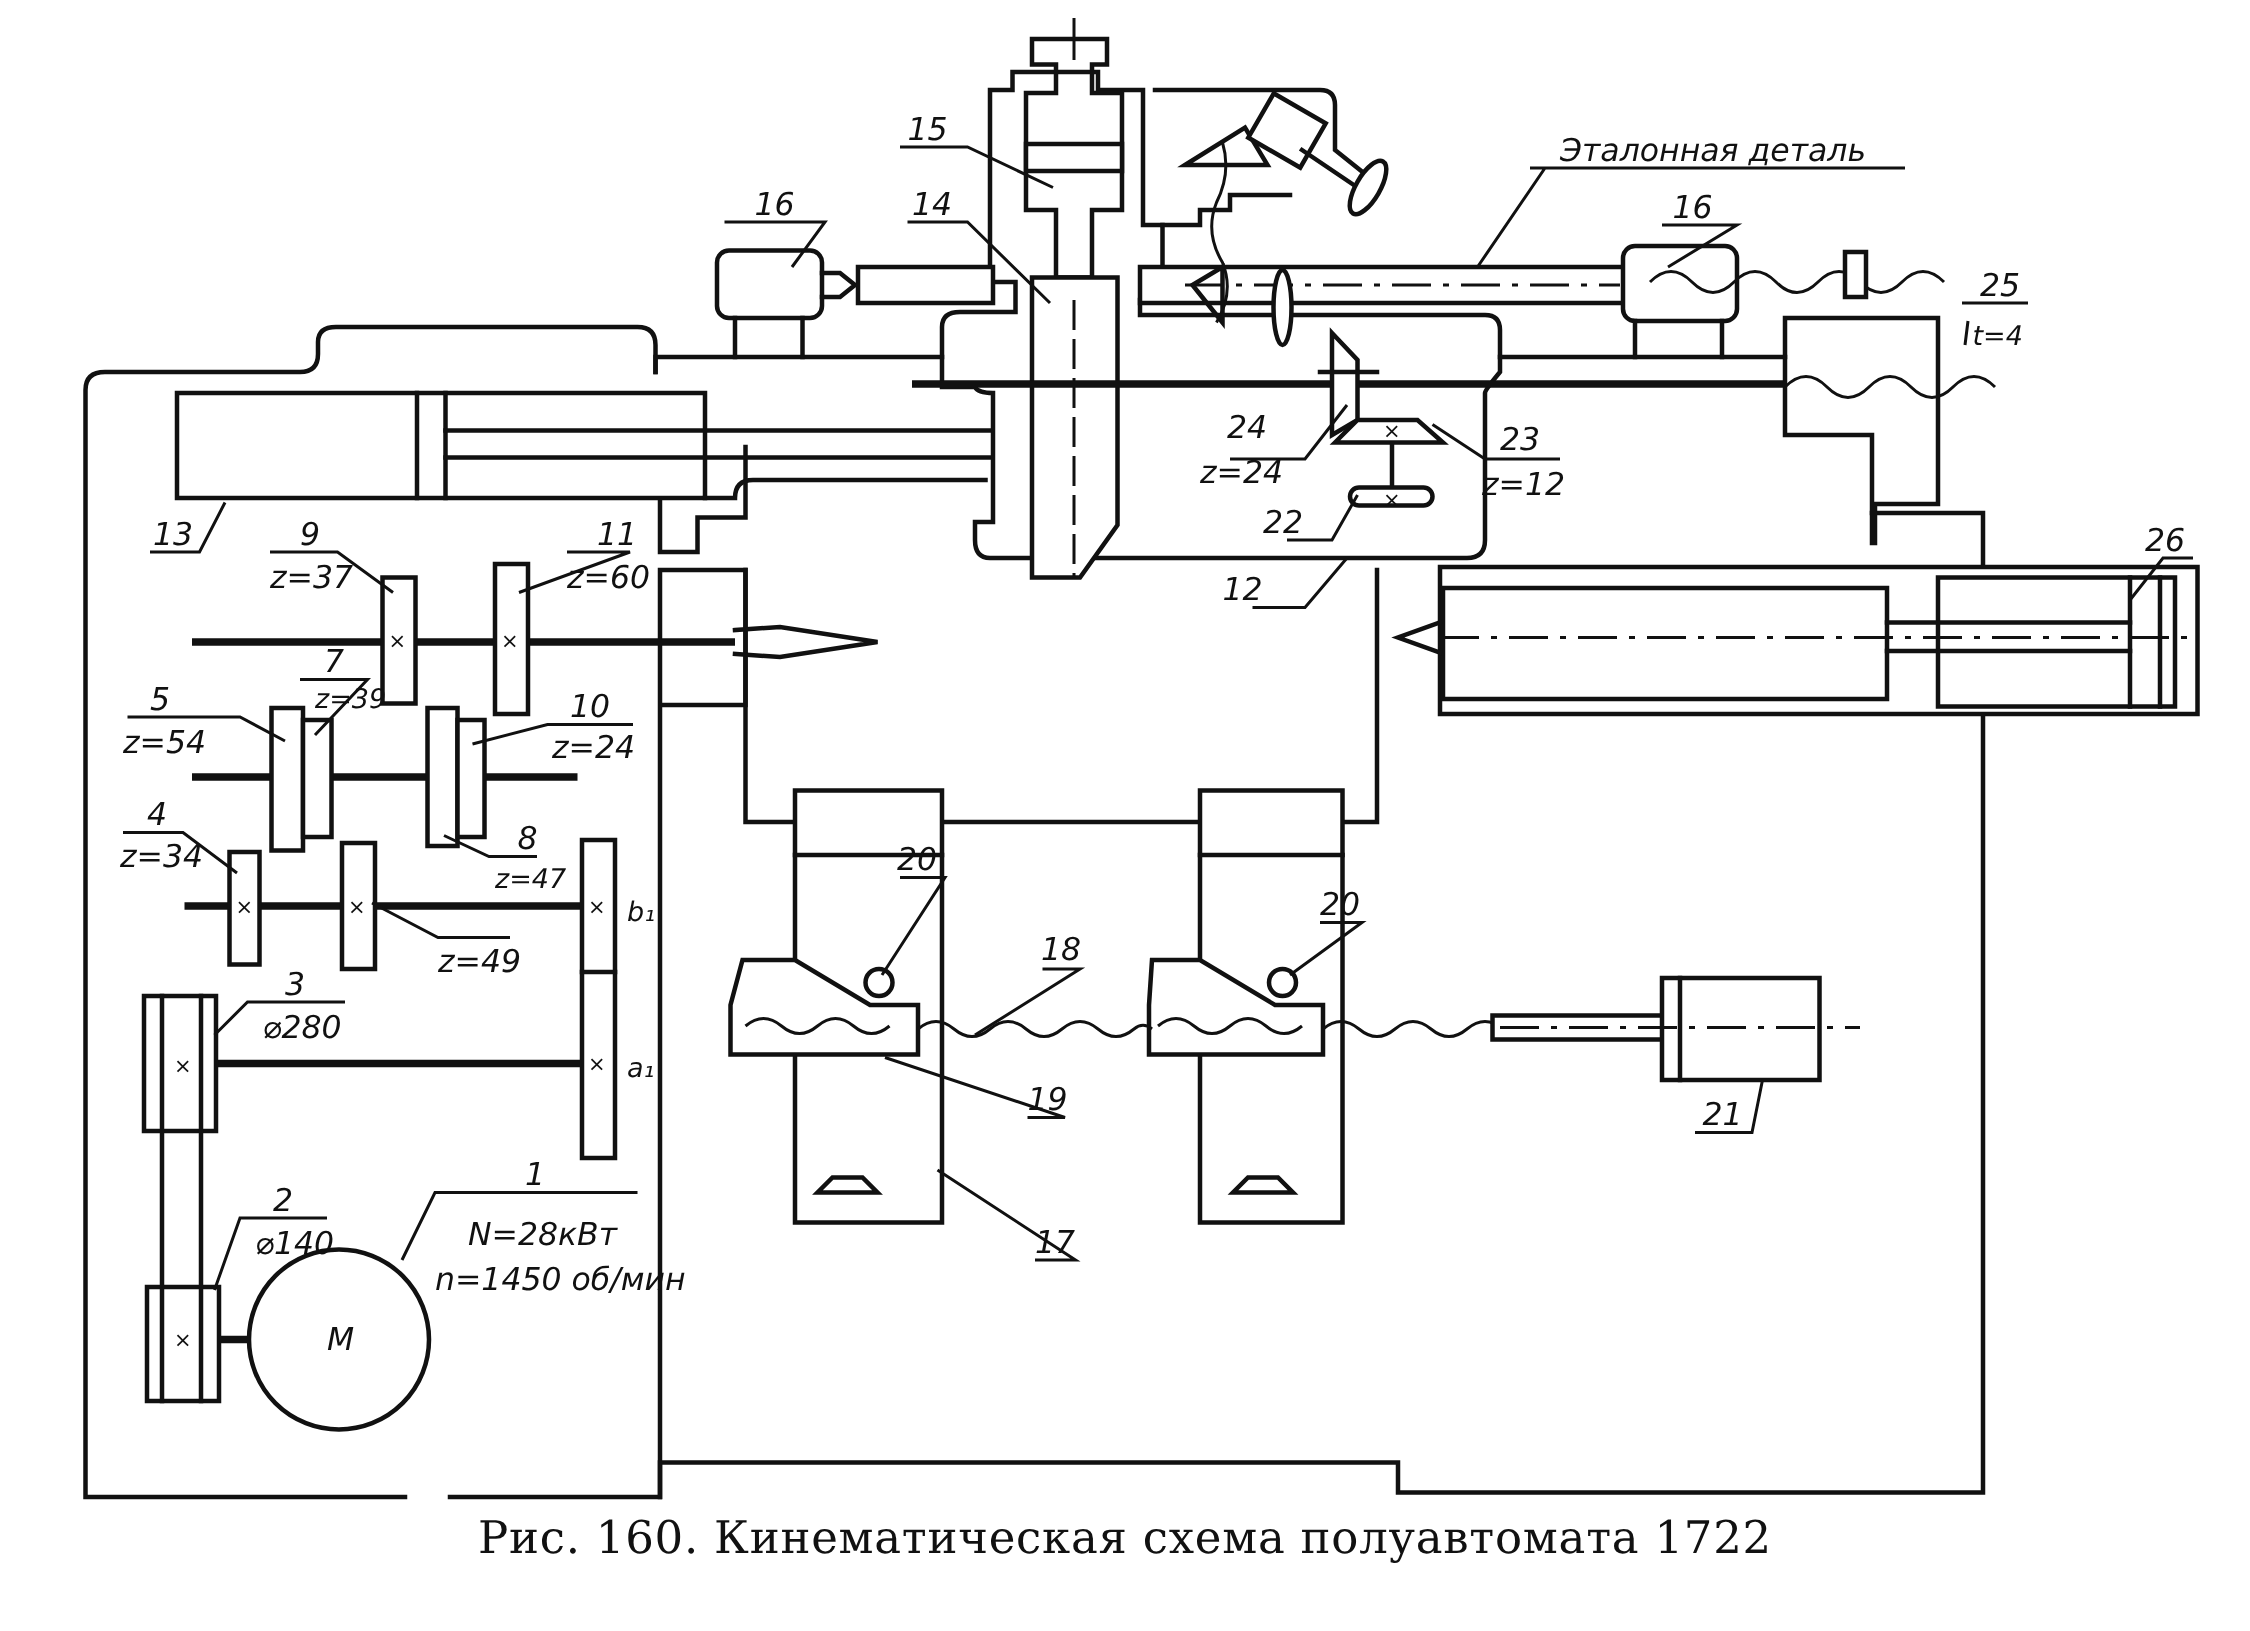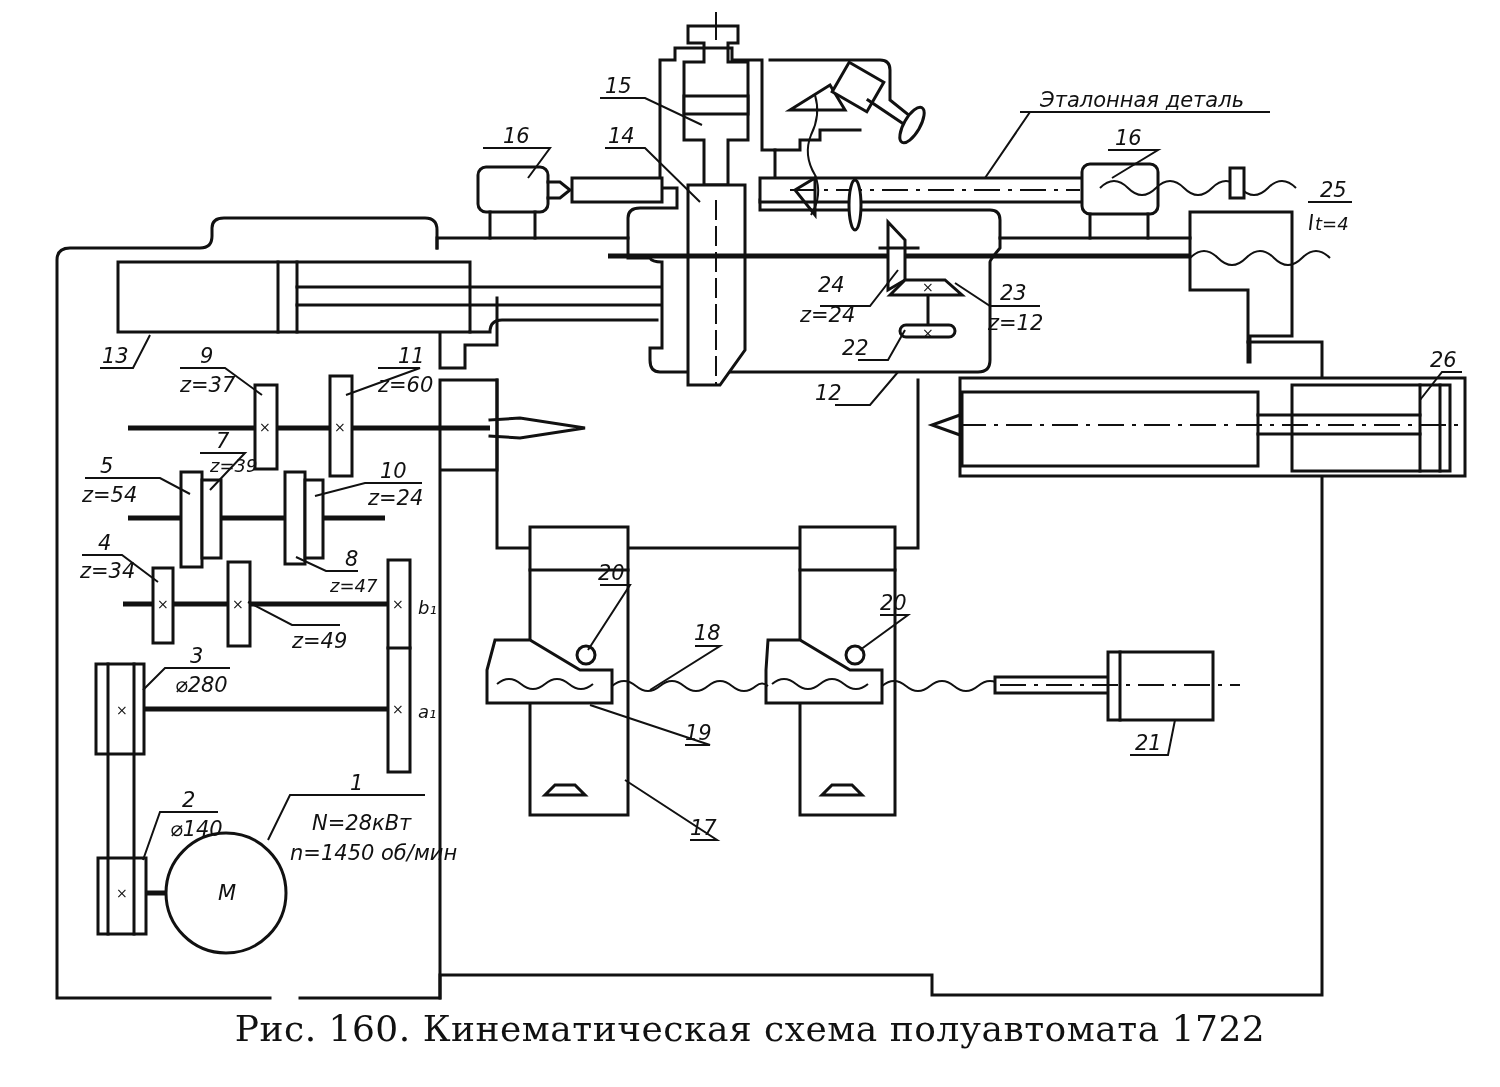--- a/index.html
+++ b/index.html
@@ -7,21 +7,21 @@
   #diagram { position: absolute; left: 0; top: 0; width: 1500px; height: 1087px; }
   .ln { stroke: #111; stroke-width: 3; fill: none; stroke-linecap: square; }
   .thin { stroke: #111; stroke-width: 2; fill: none; }
   .heavy { stroke: #111; stroke-width: 5; fill: none; }
   .box { stroke: #111; stroke-width: 3; fill: #fff; }
   .dash { stroke: #111; stroke-width: 2; fill: none; stroke-dasharray: 26 8 4 8; }
   .lbl { font-family: "DejaVu Sans", sans-serif; font-style: italic; font-size: 21px; fill: #111; }
   .lbl-sm { font-family: "DejaVu Sans", sans-serif; font-style: italic; font-size: 18px; fill: #111; }
   .x { font-family: "DejaVu Sans", sans-serif; font-size: 14px; fill: #111; }
   .caption { position: absolute; left: 0; width: 1500px; top: 1008px; text-align: center;
-             font-family: "DejaVu Serif", serif; font-size: 36px; color: #111; letter-spacing: 0.5px; }
+             font-family: "DejaVu Serif", serif; font-size: 30px; color: #111; letter-spacing: 0.5px; }
 </style>
 </head>
 <body>
 
 <svg id="diagram" viewBox="0 0 1500 1087" xmlns="http://www.w3.org/2000/svg">
 
   <g>
     <path class="ln" d="M270 998 L57 998 L57 260 Q57 248 70 248 L200 248 Q212 248 212 236 L212 228 Q212 218 224 218 L425 218 Q437 218 437 230 L437 248"></path>
     <path class="ln" d="M300 998 L440 998 L440 380 L497 380 L497 470 L440 470"></path>
     <path class="ln" d="M440 998 L440 975 L932 975 L932 995 L1322 995 L1322 342 L1248 342"></path>

